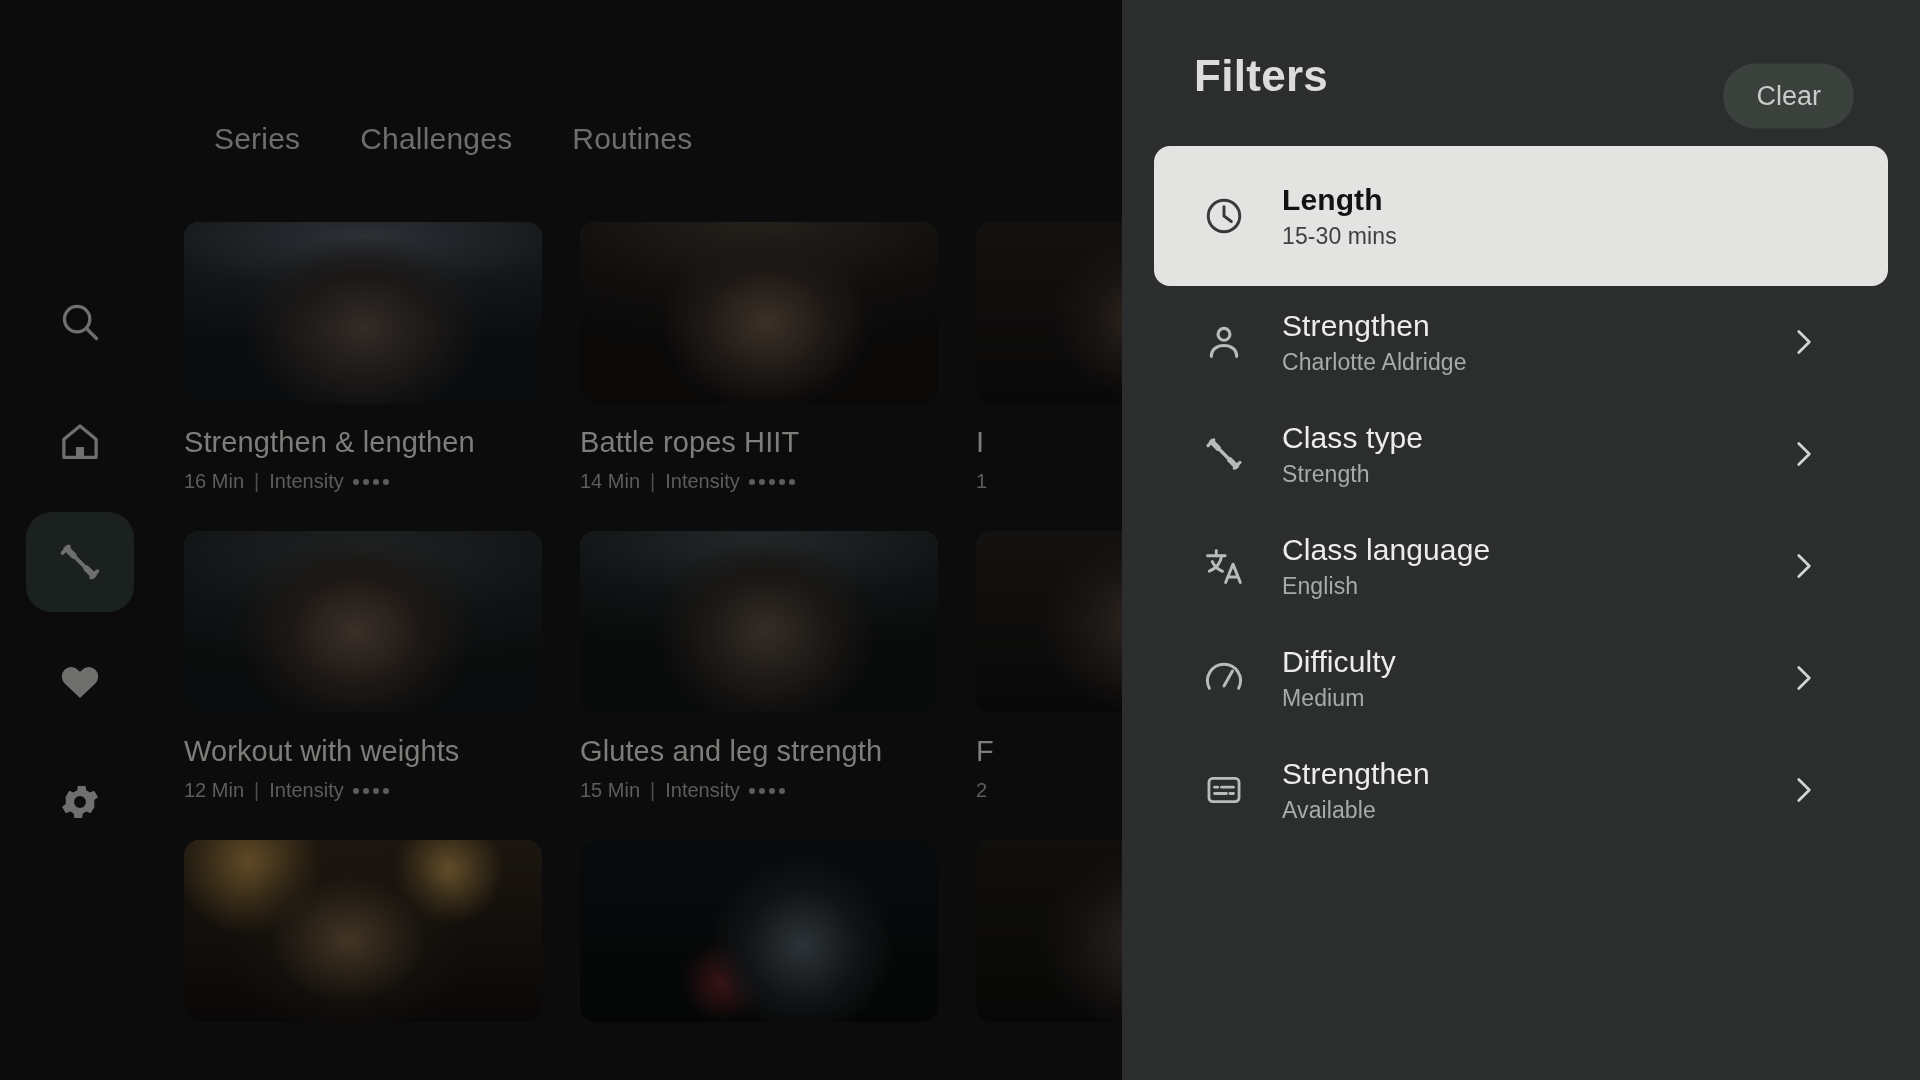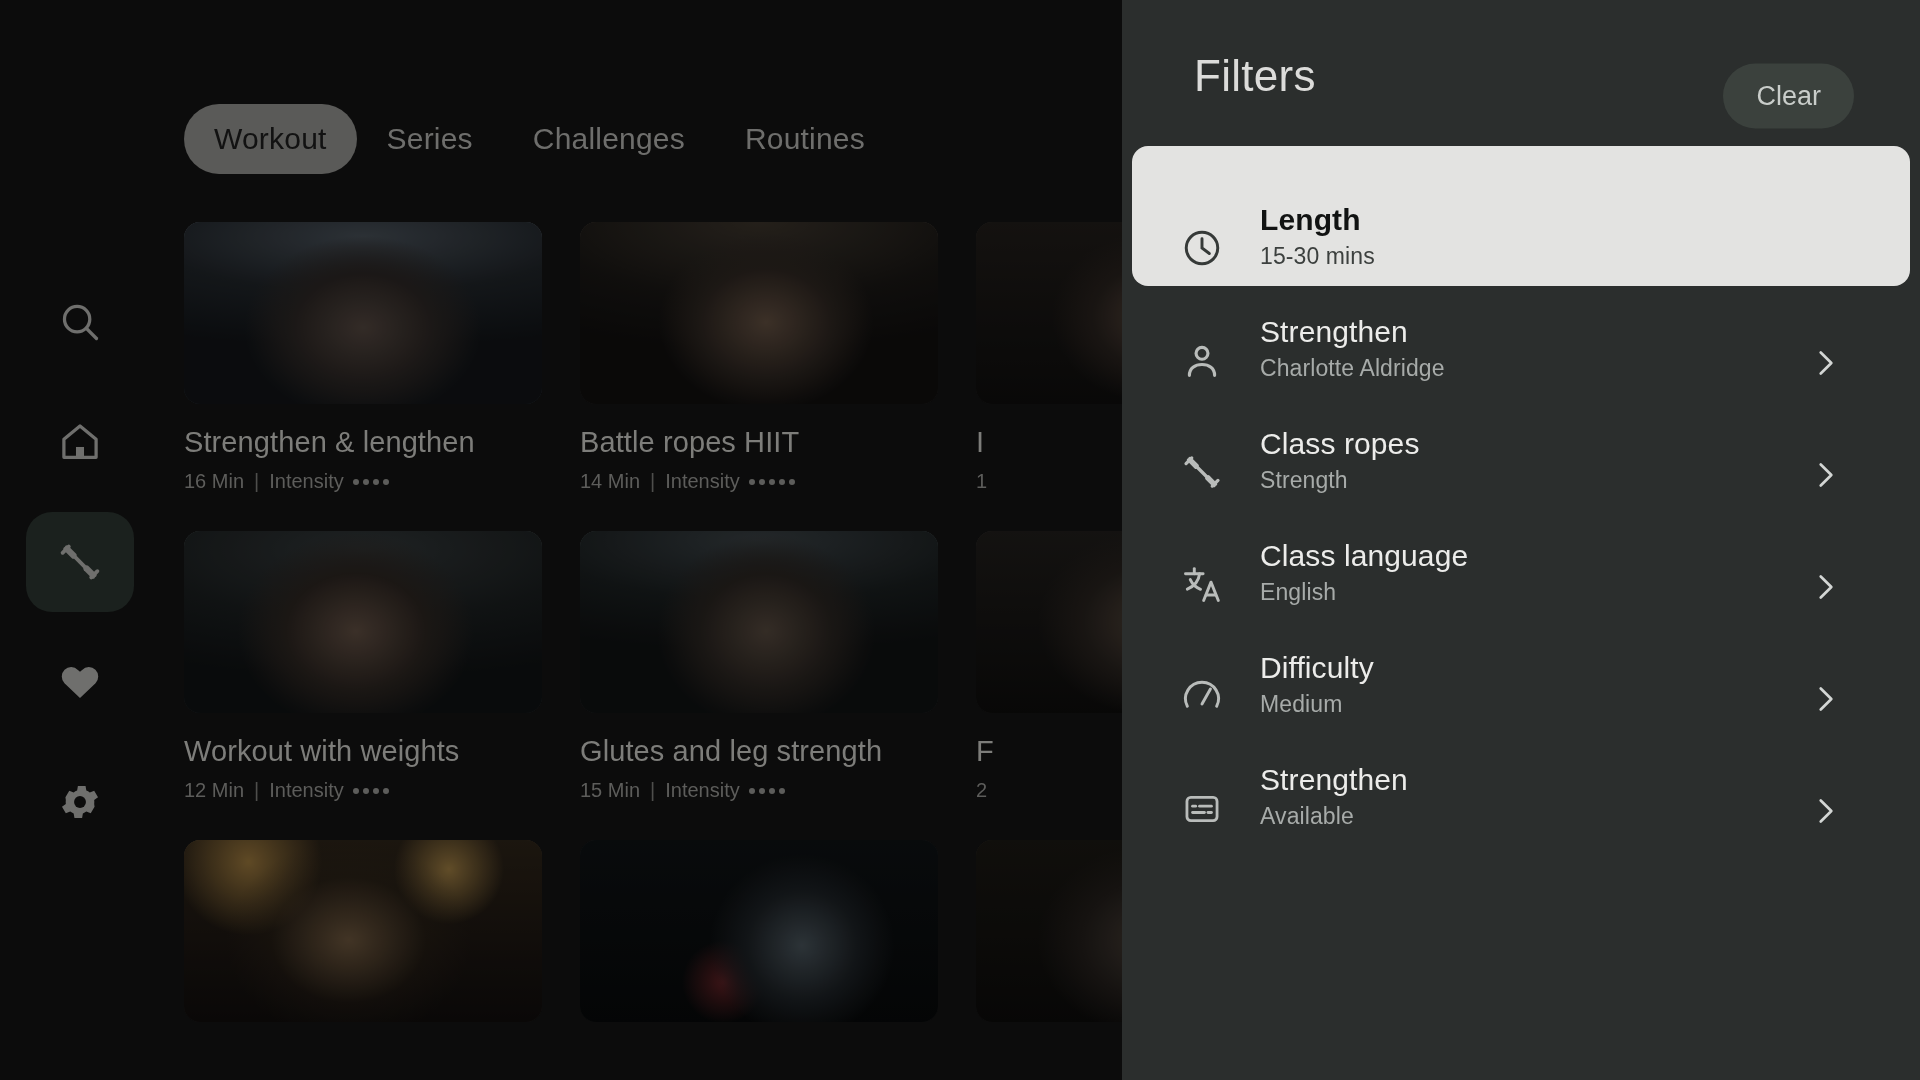--- a/index.html
+++ b/index.html
@@ -107,34 +107,34 @@
   
   .panel {
     position: absolute; left: 1122px; top: 0; width: 798px; height: 1080px;
     background: #2b2e2d;
   }
   .panel-head {
     position: relative; height: 146px;
   }
   .panel-title {
     position: absolute; left: 72px; top: 76px;
-    font-size: 44px; color: #dcdcda; font-weight: 400; letter-spacing: .3px;
+    font-size: 44px; color: #dcdcda; font-weight: 700; letter-spacing: .3px;
     transform: translateY(-50%);
   }
   .clear-btn {
     position: absolute; right: 66px; top: 76px; transform: translateY(-50%);
     background: #3b413d; color: #c9cdca;
     font-size: 27px; padding: 17px 33px; border-radius: 34px;
     border: none; font-family: inherit; margin-top: 20px;
   }
   .filters { position: absolute; left: 0; top: 146px; width: 798px; }
 
   .f-row {
-    position: relative; display: flex; align-items: flex-end;
-    height: 112px; padding: 0 66px 16px 42px; margin: 0 10px;
+    position: relative; display: flex; align-items: center;
+    height: 112px; padding: 0 66px 0 42px; margin: 0 32px;
   }
   .f-row.selected {
     background: #e3e3e1; border-radius: 16px; height: 140px;
   }
   .f-icon {
     width: 56px; flex: 0 0 56px; display: flex; align-items: center; justify-content: center;
     color: #b9bcba;
   }
   .f-row.selected .f-icon { color: #363a38; }
   .f-text { margin-left: 30px; display: flex; flex-direction: column; gap: 6px; }
@@ -197,21 +197,20 @@
           <path d="M19.4 13a7.8 7.8 0 0 0 0-2l2-1.5-2-3.4-2.3.9a7.6 7.6 0 0 0-1.8-1l-.4-2.4h-4l-.4 2.4a7.6 7.6 0 0 0-1.8 1l-2.3-.9-2 3.4L4.6 11a7.8 7.8 0 0 0 0 2l-2 1.5 2 3.4 2.3-.9a7.6 7.6 0 0 0 1.8 1l.4 2.4h4l.4-2.4a7.6 7.6 0 0 0 1.8-1l2.3.9 2-3.4z"></path>
           <circle cx="12" cy="12" r="3.1" fill="#0c0c0c"></circle>
         </svg>
       </span>
     </div>
   </nav>
 
   <section class="main">
 
     <div class="tabs">
-      <div class="tab active">Workout</div>
       <div class="tab">Series</div>
       <div class="tab">Challenges</div>
       <div class="tab">Routines</div>
     </div>
 
     <div class="grid">
 
       <div class="card">
         <div class="card-img">
           <div class="ph p1"></div>
@@ -380,21 +379,21 @@
             <line x1="8.6" y1="8.6" x2="15.4" y2="15.4"></line>
             <line x1="5.4" y1="4.6" x2="9.4" y2="8.6"></line>
               <line x1="4.6" y1="5.4" x2="8.6" y2="9.4"></line>
             <line x1="14.6" y1="15.4" x2="18.6" y2="19.4"></line>
               <line x1="15.4" y1="14.6" x2="19.4" y2="18.6"></line>
             <line x1="3.3" y1="7.4" x2="6.4" y2="4.3"></line>
               <line x1="17.6" y1="19.7" x2="20.7" y2="16.6"></line>
           </svg>
         </span>
         <span class="f-text">
-          <span class="f-label">Class ropes</span>
+          <span class="f-label">Class type</span>
           <span class="f-value">Strength</span>
         </span>
         <span class="f-chevron">
           <svg width="38" height="38" viewBox="0 0 24 24" fill="none" stroke="currentColor" stroke-width="1.7" stroke-linecap="round" stroke-linejoin="round">
               <path d="M9.3 5.4 16 12l-6.7 6.6"></path>
             </svg>
         </span>
       </div>
 
       <div class="f-row">

